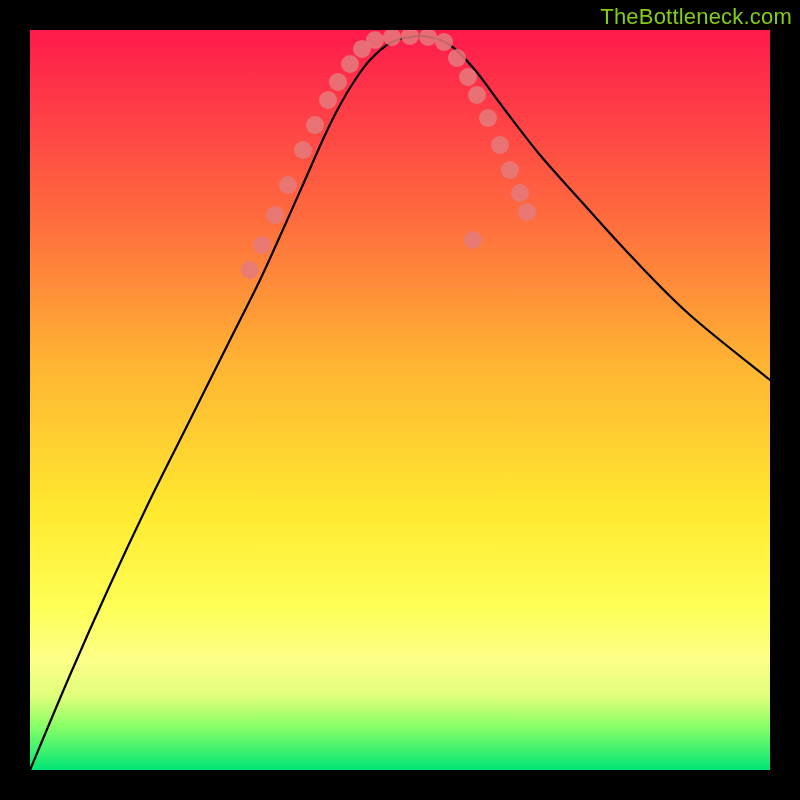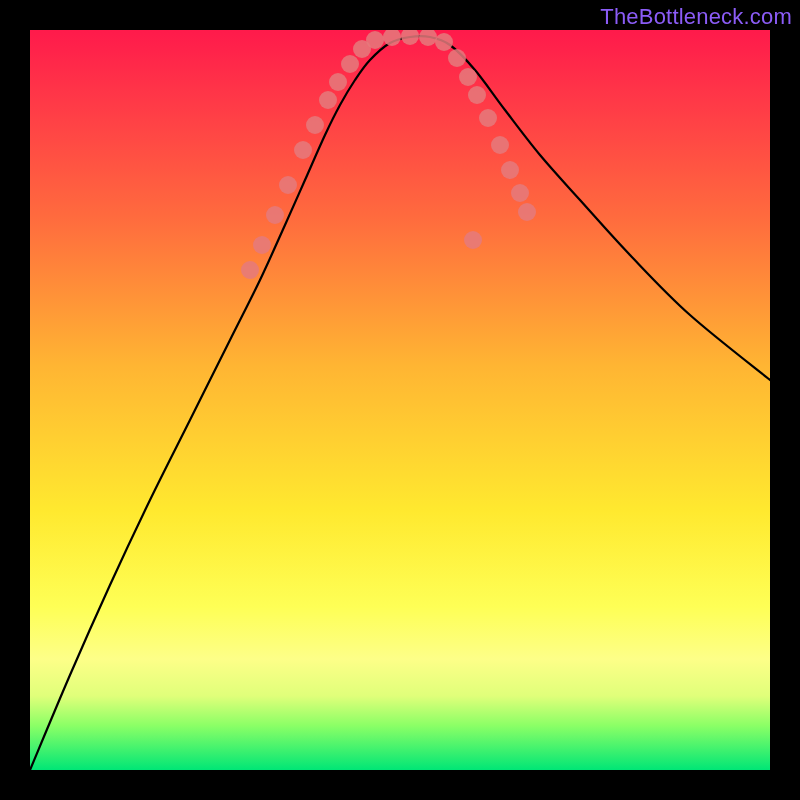--- a/index.html
+++ b/index.html
@@ -14,21 +14,21 @@
   .frame {
     position: relative;
     width: 800px;
     height: 800px;
     background: #000;
   }
   .watermark {
     position: absolute;
     top: 4px;
     right: 8px;
-    color: #8b5cf6;
+    color: #84cc16;
     font-size: 22px;
     font-weight: 400;
     letter-spacing: 0.2px;
     z-index: 5;
   }
   .plot-area {
     position: absolute;
     left: 30px;
     top: 30px;
     width: 740px;

